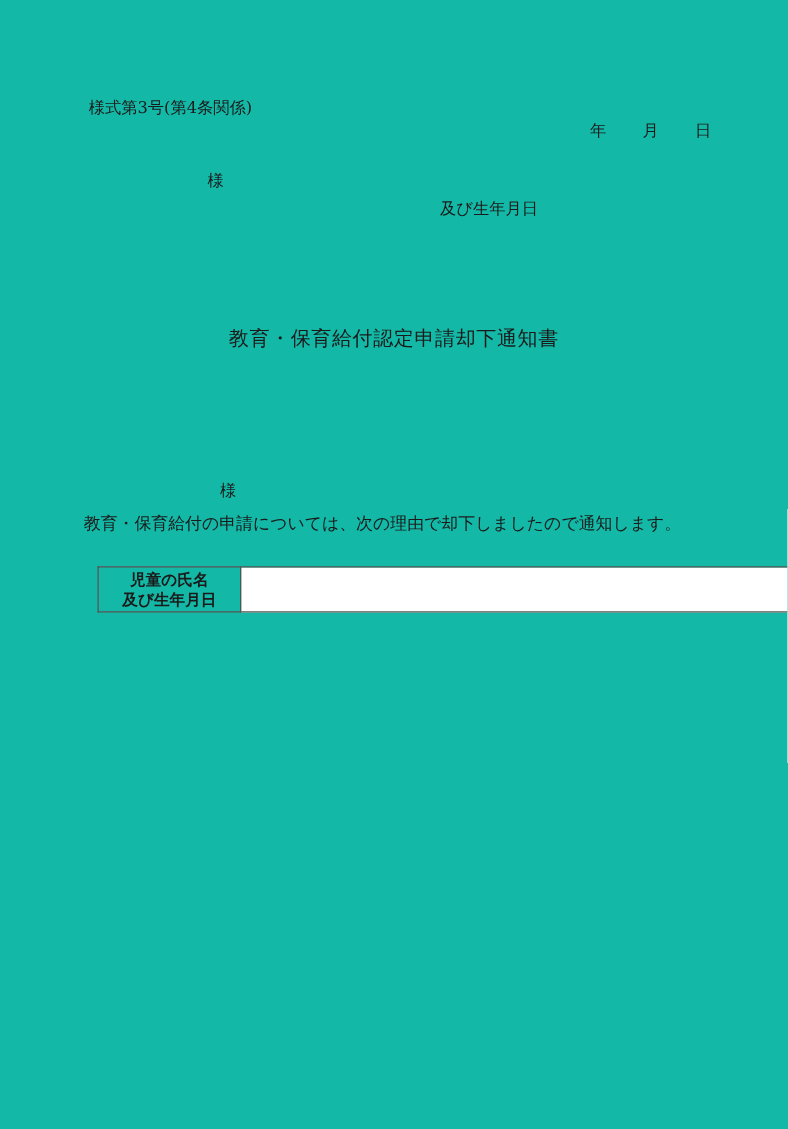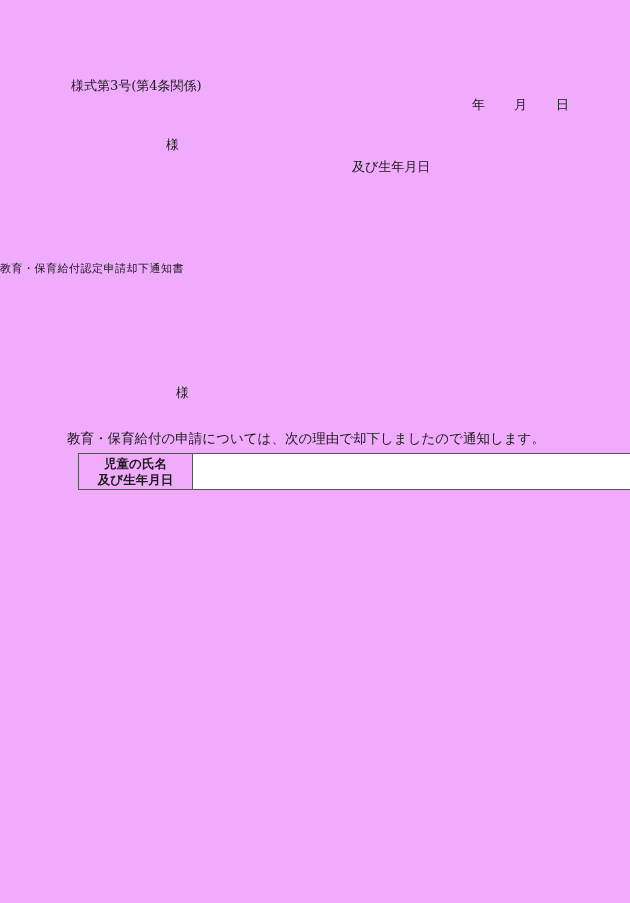--- a/index.html
+++ b/index.html
@@ -4,21 +4,21 @@
 <style>
   html, body {
     margin: 0;
     padding: 0;
     background: #ffffff;
   }
   .page {
     position: relative;
     width: 630px;
     height: 903px;
-    background: #f0abfc;
+    background: #14b8a6;
     font-family: "DejaVu Serif", "Liberation Serif", serif;
     color: #1a1a1a;
     overflow: hidden;
   }
   .abs { position: absolute; white-space: nowrap; }
 
   .form-number {
     left: 71px; top: 77px;
     font-size: 13px;
   }
@@ -31,33 +31,32 @@
     left: 166px; top: 136px;
     font-size: 13px;
   }
   .sender {
     left: 352px; top: 158px;
     font-size: 13px;
   }
   .doc-title {
     left: 0; top: 261px;
     width: 630px;
-    text-align: left;
-    font-size: 11px;
+    text-align: center;
+    font-size: 16px;
     letter-spacing: 0.5px;
     white-space: normal;
   }
   .addressee-mid {
     left: 176px; top: 384px;
     font-size: 13px;
   }
   .intro {
     left: 67px; top: 410px;
     font-size: 13.5px;
-    margin-top: 20px;
   }
 
   .form-table {
     position: absolute;
     left: 78px; top: 453px;
     width: 559px;
     border-collapse: collapse;
     table-layout: fixed;
     font-weight: bold;
   }

